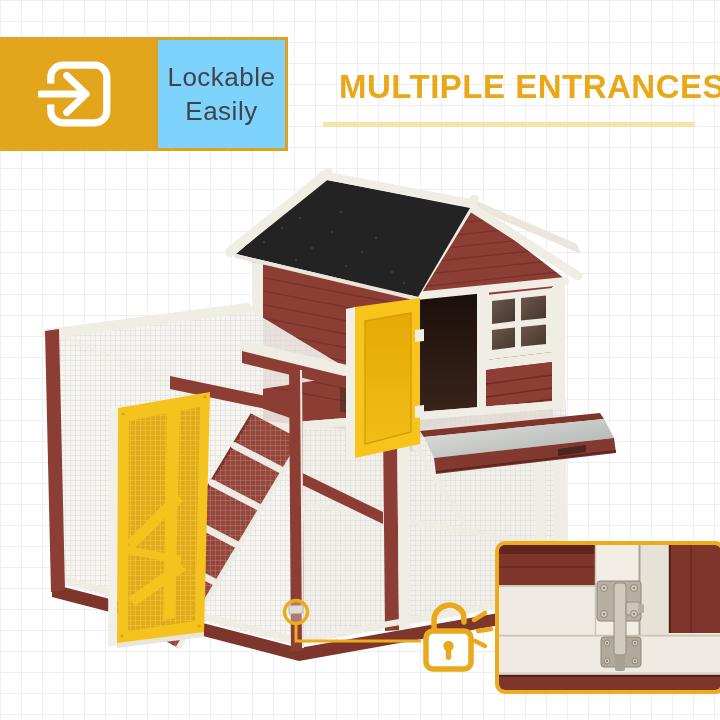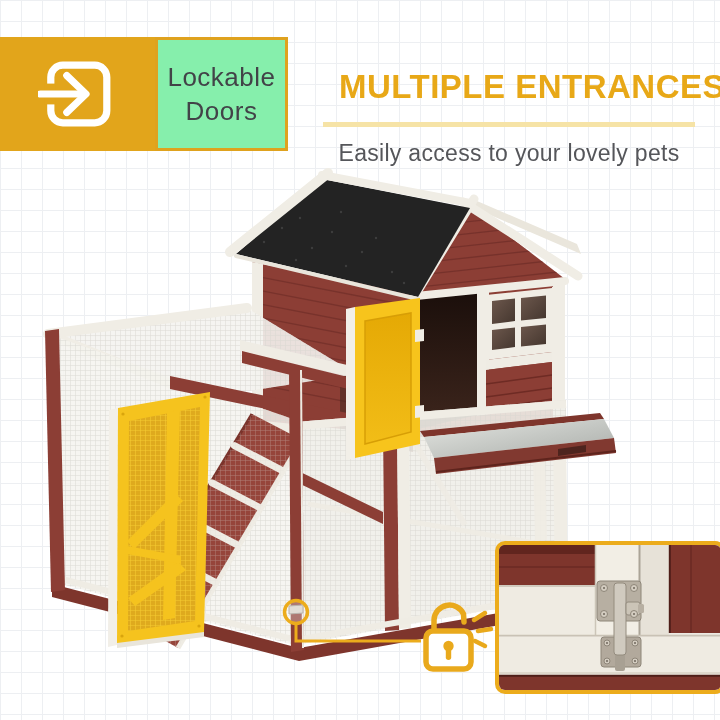--- a/index.html
+++ b/index.html
@@ -10,21 +10,21 @@
       linear-gradient(#edeff2 1px, transparent 1px),
       linear-gradient(90deg, #edeff2 1px, transparent 1px);
     background-size:21px 21px;
     font-family:"Liberation Sans", sans-serif;
   }
   .scene{position:absolute;left:0;top:0;width:720px;height:720px;z-index:1;}
   
   .badge-row{position:absolute;left:0;top:37px;height:114px;display:flex;z-index:3;}
   .badge-icon-box{width:155px;height:114px;background:#e2a51b;display:flex;align-items:center;justify-content:center;}
   .badge-label-box{
-    width:133px;height:114px;box-sizing:border-box;background:#86efac;
+    width:133px;height:114px;box-sizing:border-box;background:#7dd3fc;
     border:3px solid #dfa21e;display:flex;flex-direction:column;align-items:center;justify-content:center;
   }
   .badge-label-box span{
     display:block;color:#424348;font-size:26px;line-height:34px;letter-spacing:0.5px;text-align:center;
   }
   
   .headline{position:absolute;left:323px;top:52px;width:372px;text-align:center;z-index:3;}
   .headline h1{
     margin:16px;font-size:33px;font-weight:bold;color:#e8a817;letter-spacing:0.5px;white-space:nowrap;
   }
@@ -290,28 +290,27 @@
       <rect x="16" y="14" width="70" height="72" rx="15" fill="none" stroke="#ffffff" stroke-width="9"></rect>
       <rect x="8" y="37" width="14" height="26" fill="#e2a51b"></rect>
       <g stroke="#ffffff" stroke-width="9" stroke-linecap="round" stroke-linejoin="round" fill="none">
         <line x1="3" y1="50" x2="58" y2="50"></line>
         <polyline points="36,27 60,50 36,73"></polyline>
       </g>
     </svg>
   </div>
   <div class="badge-label-box">
     <span>Lockable</span>
-    <span>Doors</span>
+    <span>Easily</span>
   </div>
 </div>
 
 <div class="headline">
   <h1>MULTIPLE ENTRANCES</h1>
   <div class="divider"></div>
-  <div class="subtitle">Easily access to your lovely pets</div>
 </div>
 
 <div class="inset">
   <svg width="224" height="145" viewBox="0 0 224 145" xmlns="http://www.w3.org/2000/svg">
     <rect x="0" y="0" width="224" height="145" fill="#ede9e2"></rect>
 
     <rect x="0" y="0" width="96" height="40" fill="#7e352c"></rect>
     <rect x="0" y="0" width="96" height="9" fill="#61251e"></rect>
     <line x1="0" y1="22" x2="96" y2="22" stroke="#6b2a23" stroke-width="1.5"></line>
     <rect x="0" y="40" width="96" height="50" fill="#efebe2"></rect>

